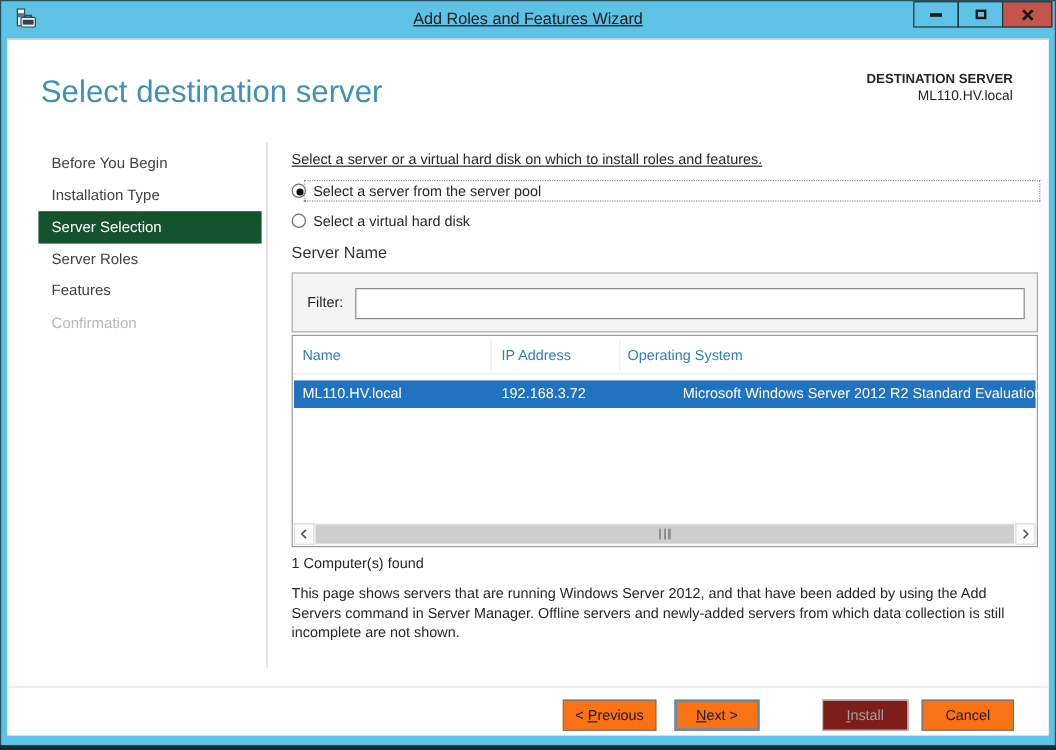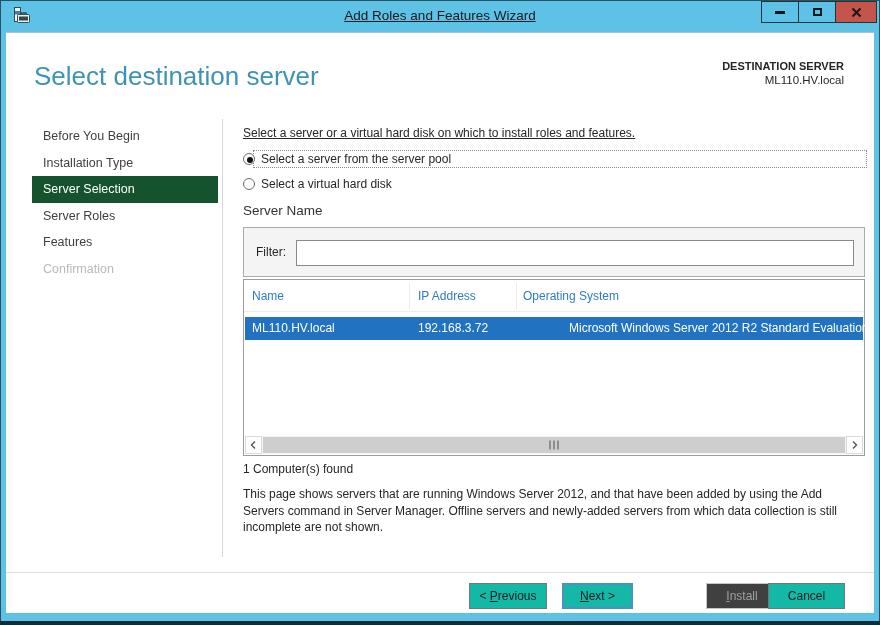--- a/index.html
+++ b/index.html
@@ -81,24 +81,24 @@
   .sb-thumb::after { content:""; position:absolute; left:50%; top:50%; width:10px; height:9px;
             transform:translate(-50%,-50%);
             background:repeating-linear-gradient(90deg,#8f8f8f 0 2px, rgba(0,0,0,0) 2px 4px); }
 
   .count { position:absolute; top:343px; left:0; }
   .desc  { position:absolute; top:367px; left:0; width:596px; line-height:16.5px; }
 
   
   .footer-sep { position:absolute; left:0; right:0; top:539px; height:1px; background:#dfdfdf; }
   .btn { position:absolute; top:550px; height:26px; font:inherit; font-size:12px; color:#1d1d1d;
-         background:#14b8a6; border:1px solid #757575; cursor:default; }
+         background:#f97316; border:1px solid #757575; cursor:default; }
   .btn.prev    { left:463px; width:78px; }
   .btn.next    { left:556px; width:71px; border:2px solid #4d90c8; }
-  .btn.install { left:700px; width:72px; background:#404040; border:1px solid #c6c6c6; color:#a0a0a0; }
+  .btn.install { left:679px; width:72px; background:#7f1d1d; border:1px solid #c6c6c6; color:#a0a0a0; }
   .btn.cancel  { left:762px; width:77px; }
   .ak { text-decoration:underline; }
 </style>
 </head>
 <body>
 
 <div class="window">
 
   <div class="titlebar">
     <span class="app-icon">

